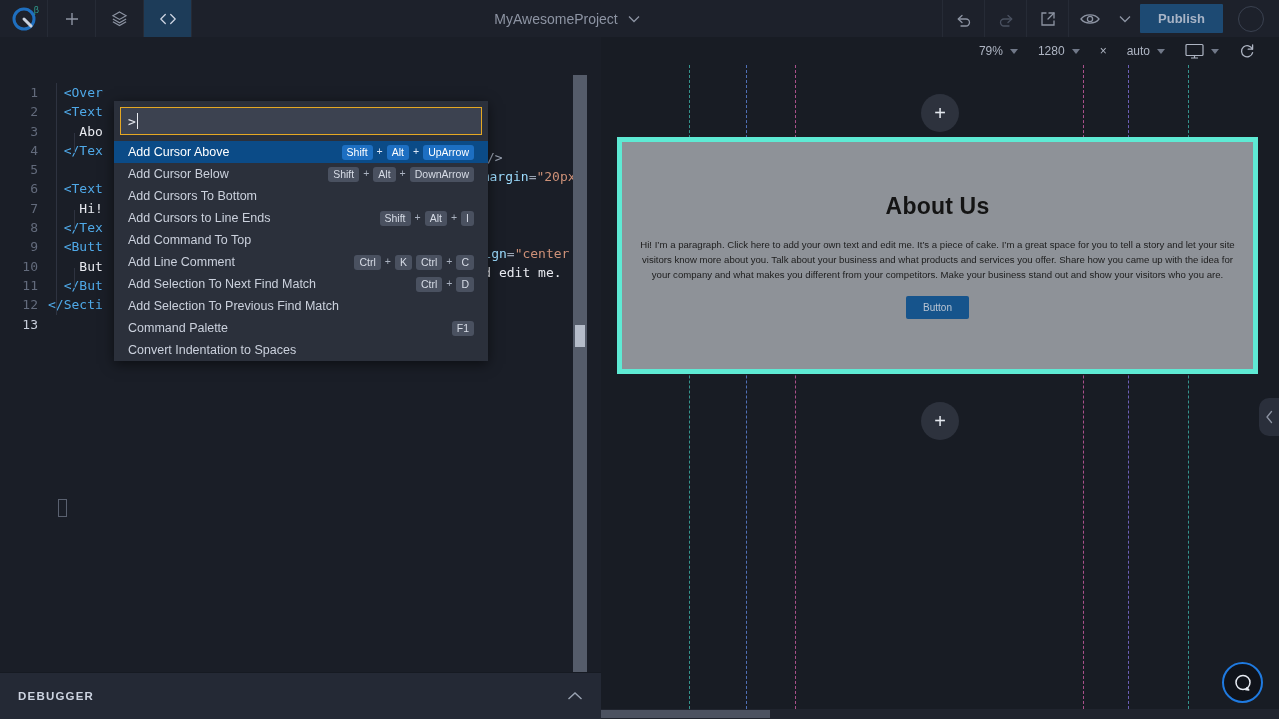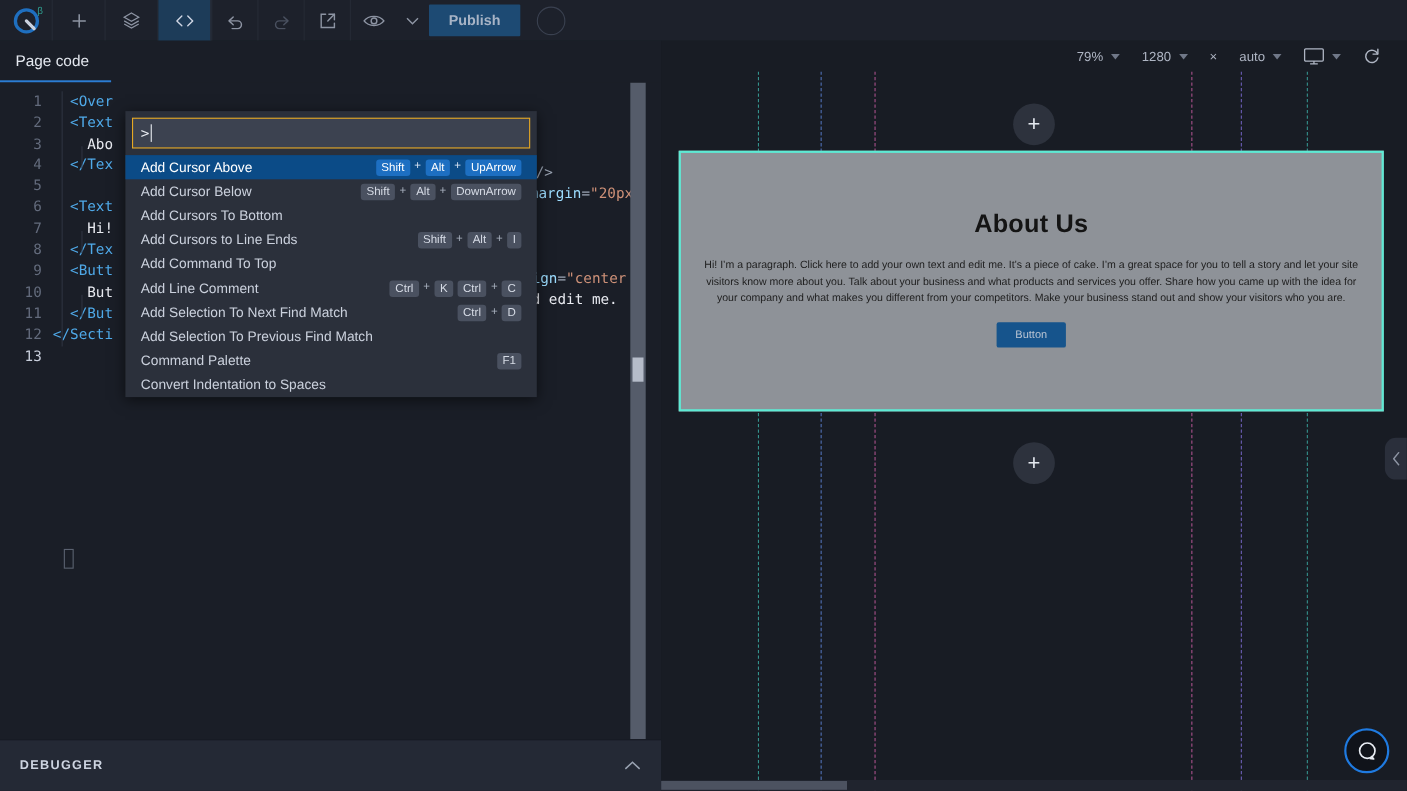--- a/index.html
+++ b/index.html
@@ -128,21 +128,21 @@
   }
   .addbtn {
     position: absolute; left: 50%; transform: translateX(-50%);
     width: 38px; height: 38px; border-radius: 50%;
     background: #2d323d; color: #e4e8ef;
     display: flex; align-items: center; justify-content: center;
     font-size: 20px; line-height: 1; z-index: 4;
   }
   #section-about {
     position: absolute; left: 16px; top: 72px; width: 641px; height: 237px;
-    background: #8e9298; border: 2px solid #5eead4; z-index: 3;
+    background: #8e9298; border: 5px solid #5eead4; z-index: 3;
     display: flex; flex-direction: column; align-items: center;
   }
   #about-title {
     margin-top: 51px; font-size: 23px; font-weight: bold; color: #141414;
     letter-spacing: .2px;
   }
   #about-para {
     margin-top: 17px; width: 607px; text-align: center; color: #1d1d1d;
     font-size: 9.6px; line-height: 15.2px;
   }
@@ -226,20 +226,26 @@
       <path d="M2 12.5 L9 16.5 L16 12.5" fill="none" stroke="#8d94a3" stroke-width="1.2"></path>
     </svg>
   </div>
   <div class="tb-btn active">
     <svg width="18" height="14" viewBox="0 0 20 14">
       <path d="M7 2 L2 7 L7 12" fill="none" stroke="#cfd6e4" stroke-width="1.4" stroke-linecap="round" stroke-linejoin="round"></path>
       <path d="M13 2 L18 7 L13 12" fill="none" stroke="#cfd6e4" stroke-width="1.4" stroke-linecap="round" stroke-linejoin="round"></path>
     </svg>
   </div>
 
+  <div id="project-title">
+    <span>MyAwesomeProject</span>
+    <svg width="12" height="8" viewBox="0 0 12 8">
+      <path d="M1 1.5 L6 6.5 L11 1.5" fill="none" stroke="#8d94a3" stroke-width="1.3"></path>
+    </svg>
+  </div>
 
   <div id="topbar-right">
     <div class="tr-btn">
       <svg width="18" height="16" viewBox="0 0 18 16">
         <path d="M4 8 H11 a3.5 3.5 0 0 1 0 7 H6" fill="none" stroke="#8d94a3" stroke-width="1.3" stroke-linecap="round"></path>
         <path d="M7 4.5 L3.2 8 L7 11.5" fill="none" stroke="#8d94a3" stroke-width="1.3" stroke-linecap="round" stroke-linejoin="round"></path>
       </svg>
     </div>
     <div class="tr-btn dim">
       <svg width="18" height="16" viewBox="0 0 18 16">
@@ -266,23 +272,20 @@
       </svg>
     </div>
     <div id="publish-btn">Publish</div>
     <div id="avatar-wrap">
       <div id="avatar"></div>
     </div>
   </div>
 </div>
 
 <div id="editor-pane">
-  <div id="tabbar">
-    <div id="tab-page-code">Page code</div>
-  </div>
 
   <div id="code-area">
     <div id="code-inner">
       <div id="gutter">
           <div>1</div>
           <div>2</div>
           <div>3</div>
           <div>4</div>
           <div>5</div>
           <div>6</div>

